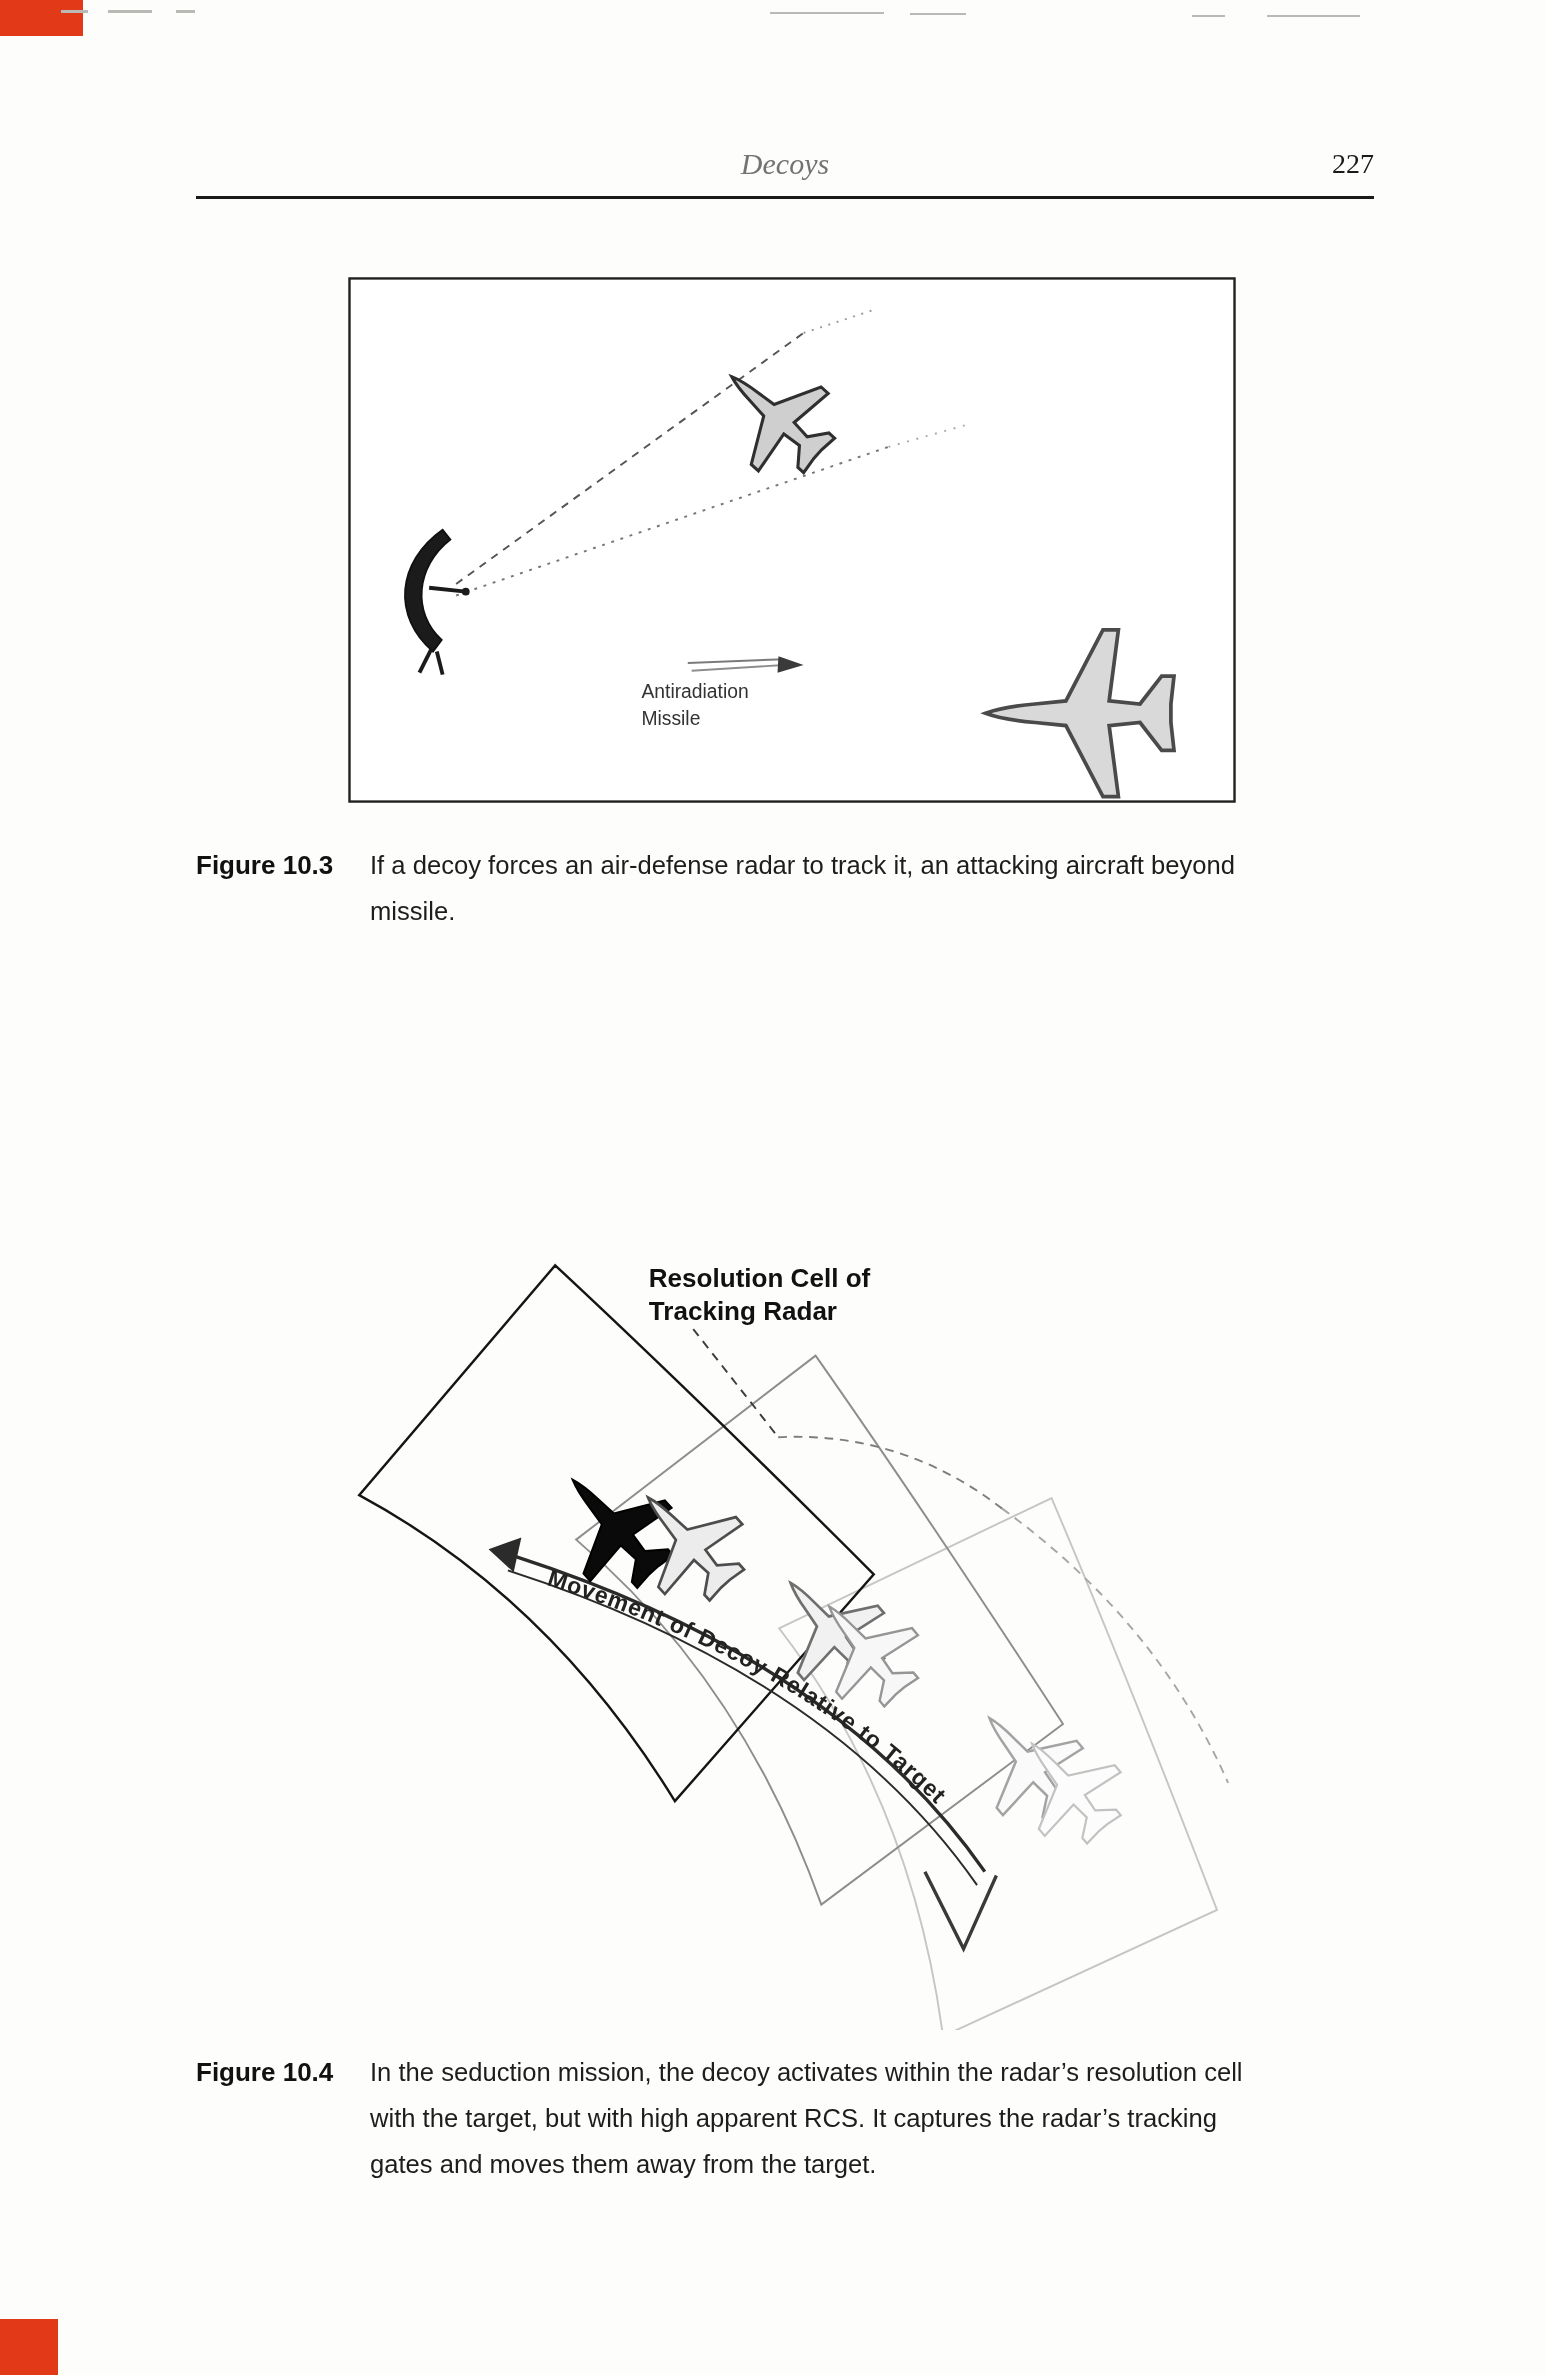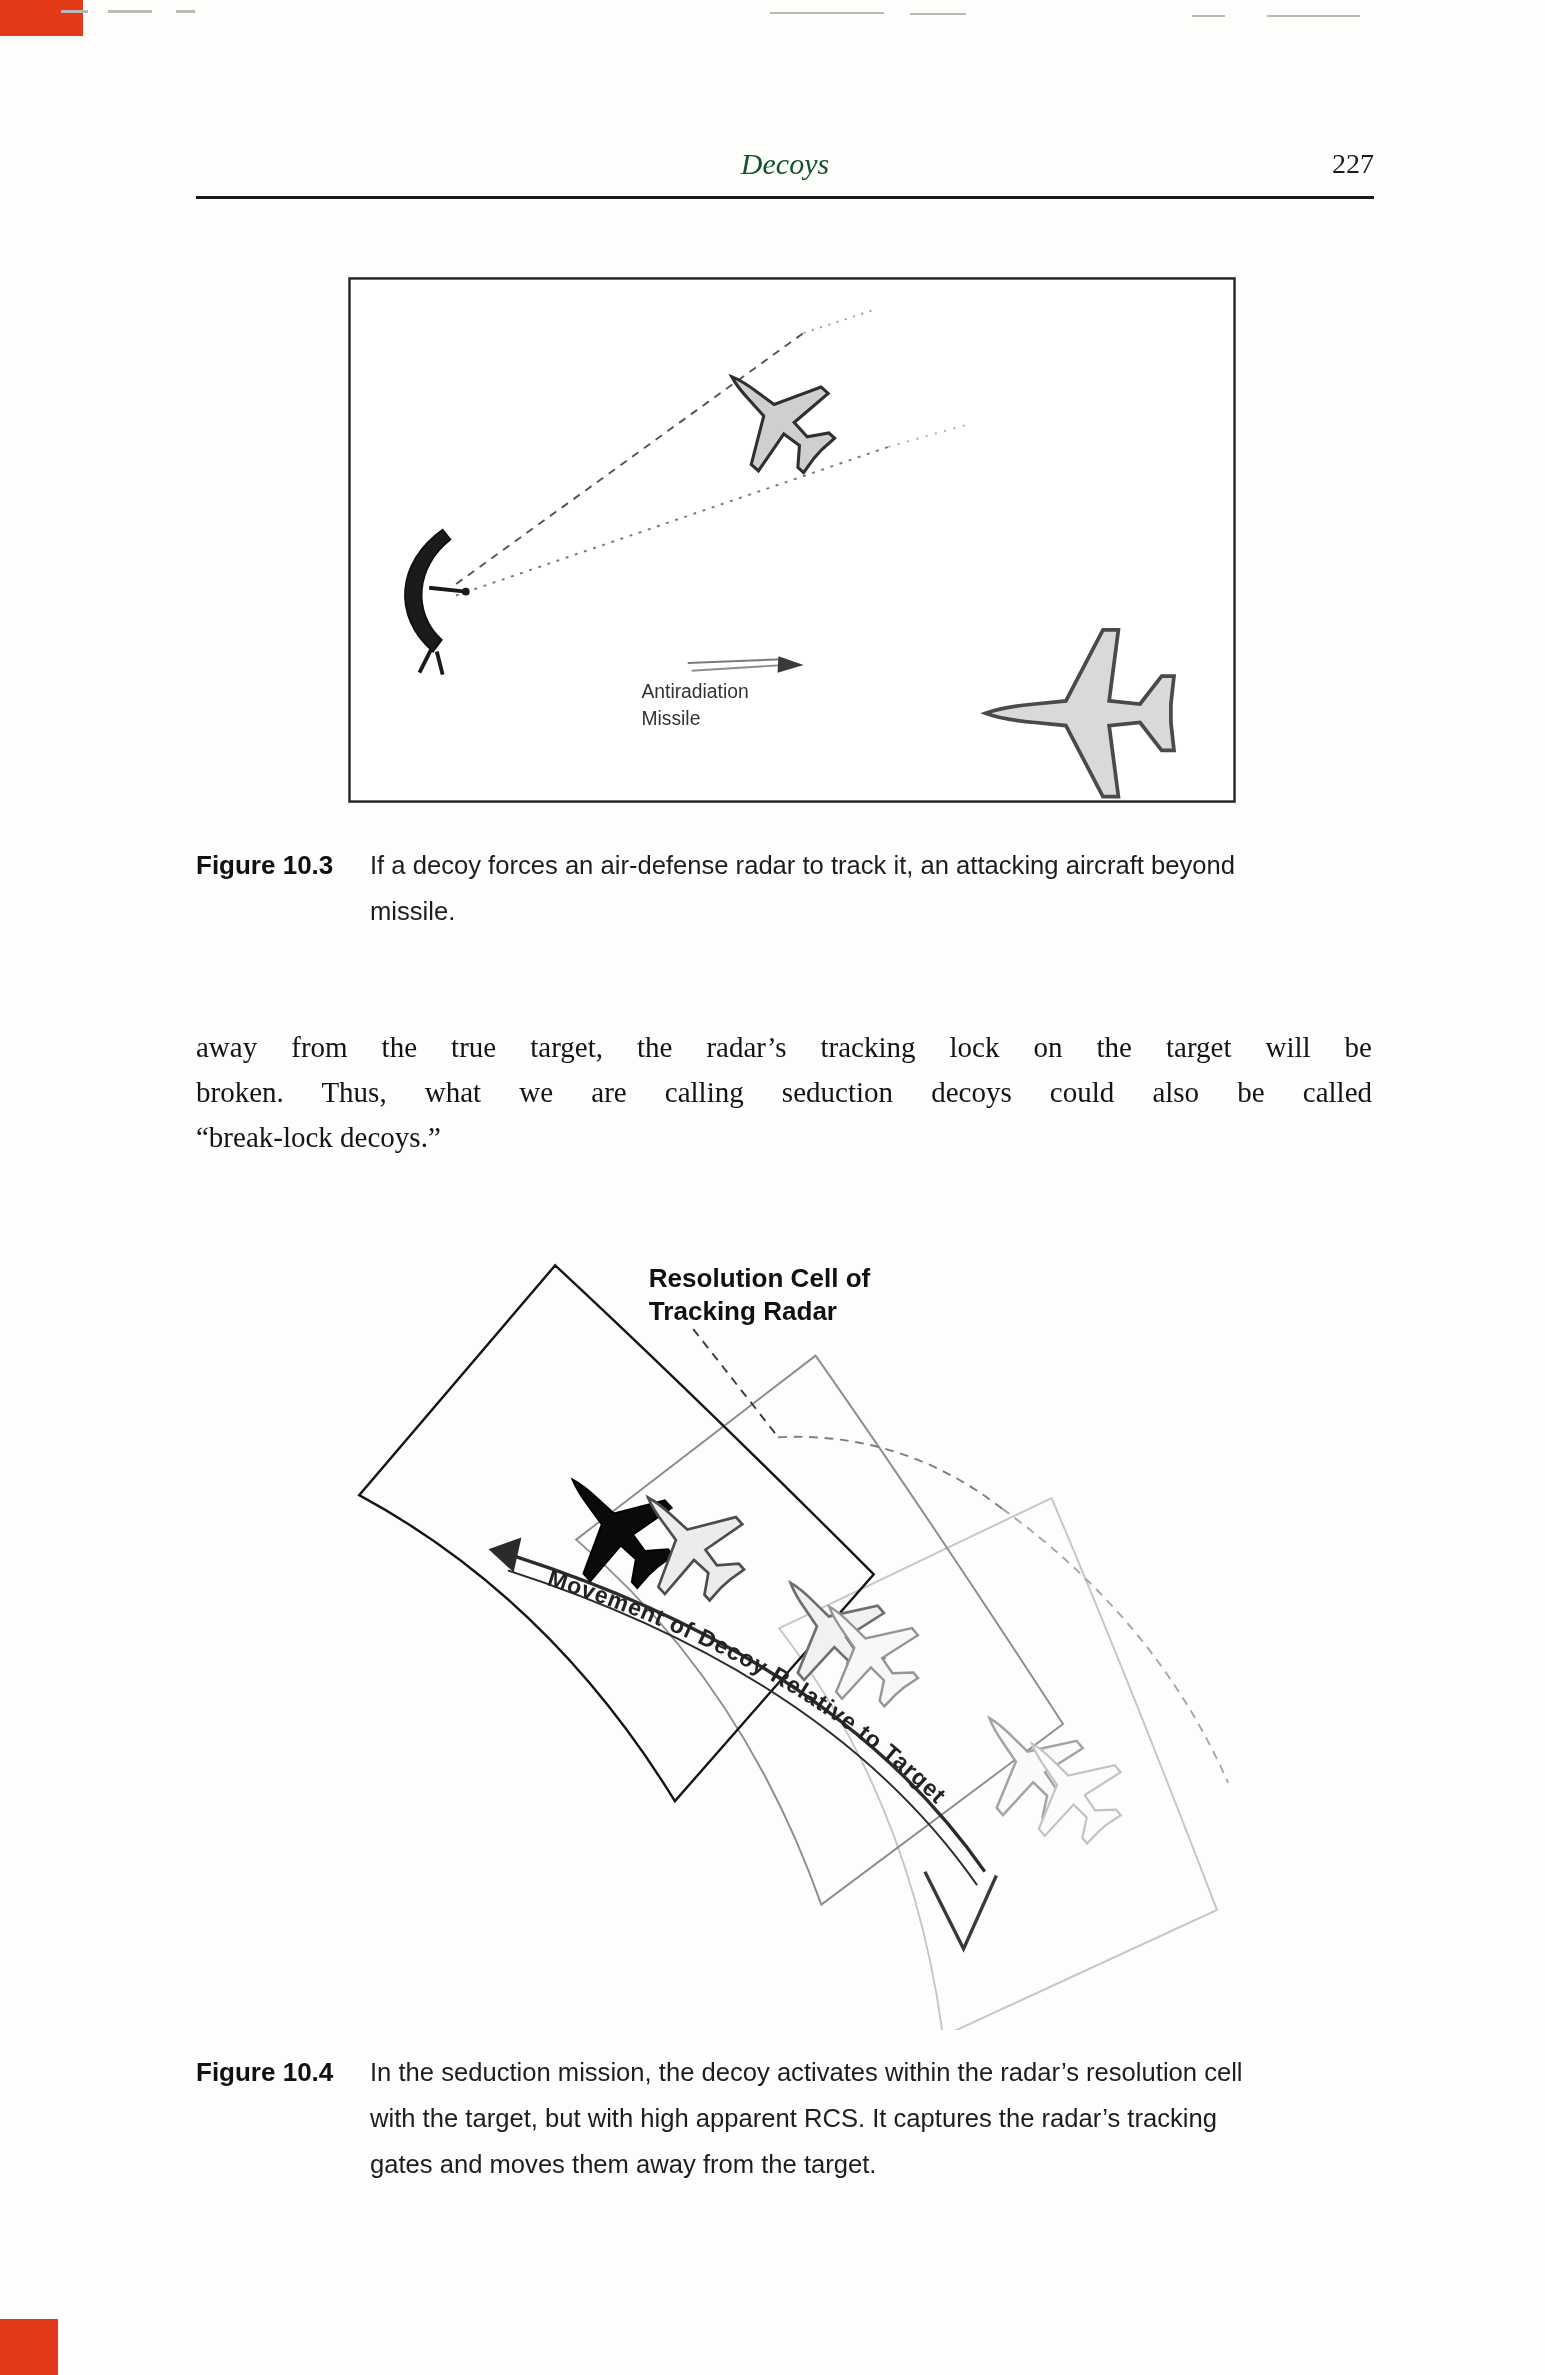--- a/index.html
+++ b/index.html
@@ -15,21 +15,21 @@
   .red-mark{position:absolute;background:#e23a18;}
   .red-top{left:0;top:0;width:83px;height:36px;}
   .red-bottom{left:0;top:2319px;width:58px;height:56px;}
   .dash{position:absolute;background:#b9b9b6;height:2.9px;}
 
   
   .running-head{position:absolute;left:196px;top:147px;width:1178px;height:42px;}
   .head-title{
     position:absolute;left:0;right:0;text-align:center;
     font-family:"Liberation Serif",serif;font-style:italic;
-    font-size:30px;color:#14532d;
+    font-size:30px;color:#737373;
   }
   .head-page-number{
     position:absolute;right:0;top:1px;
     font-family:"Liberation Serif",serif;font-size:28px;color:#1a1a1a;
   }
   .head-rule{position:absolute;left:196px;top:196px;width:1178px;height:2.9px;background:#1a1a1a;}
 
   .fig-svg{position:absolute;}
   .fig3{left:348px;top:277px;}
   .fig4{left:309px;top:1246px;}
@@ -110,25 +110,20 @@
   </svg>
 
   <div class="caption caption3">
     <div class="caption-label">Figure 10.3</div>
     <div class="caption-text">
       <div class="caption-line">If a decoy forces an air-defense radar to track it, an attacking aircraft beyond</div>
       <div class="caption-line">missile.</div>
     </div>
   </div>
 
-  <div class="body-par">
-    <div class="body-line just">away from the true target, the radar’s tracking lock on the target will be</div>
-    <div class="body-line just">broken. Thus, what we are calling seduction decoys could also be called</div>
-    <div class="body-line">“break-lock decoys.”</div>
-  </div>
 
   <svg class="fig-svg fig4" width="1033" height="784" viewBox="0 0 1070 812">
     <defs>
       <path id="jet2" d="M 0,-32 C 1.5,-28 2.5,-22 3,-16 L 4,-6 L 27,6 L 27,11 L 4,8 L 3,18 L 12,25 L 12,29 L 3,28 L -3,28 L -12,29 L -12,25 L -3,18 L -4,8 L -27,11 L -27,6 L -4,-6 L -3,-16 C -2.5,-22 -1.5,-28 0,-32 Z"></path>
       <path id="cellpath" d="M 255,20 L 52,258 Q 250,365 379,575 L 585,340 Q 400,155 255,20 Z"></path>
       <path id="movepath" d="M 236,348 Q 558,446 714,652"></path>
     </defs>
 
     <use href="#cellpath" transform="rotate(24 -55 1350)" fill="none" stroke="#c6c6c6" stroke-width="2"></use>
     <use href="#cellpath" transform="rotate(12 -55 1350)" fill="none" stroke="#8d8d8d" stroke-width="2"></use>

